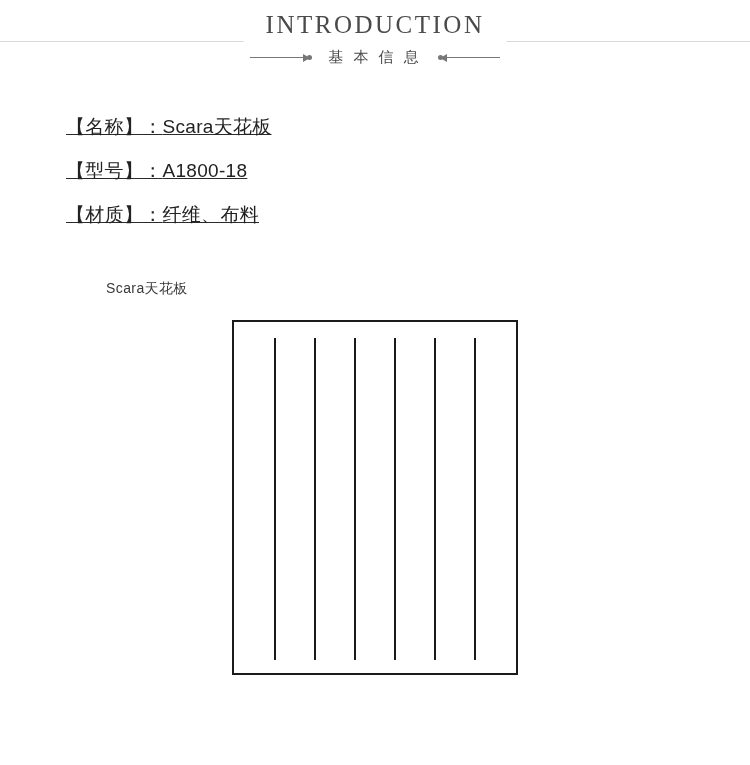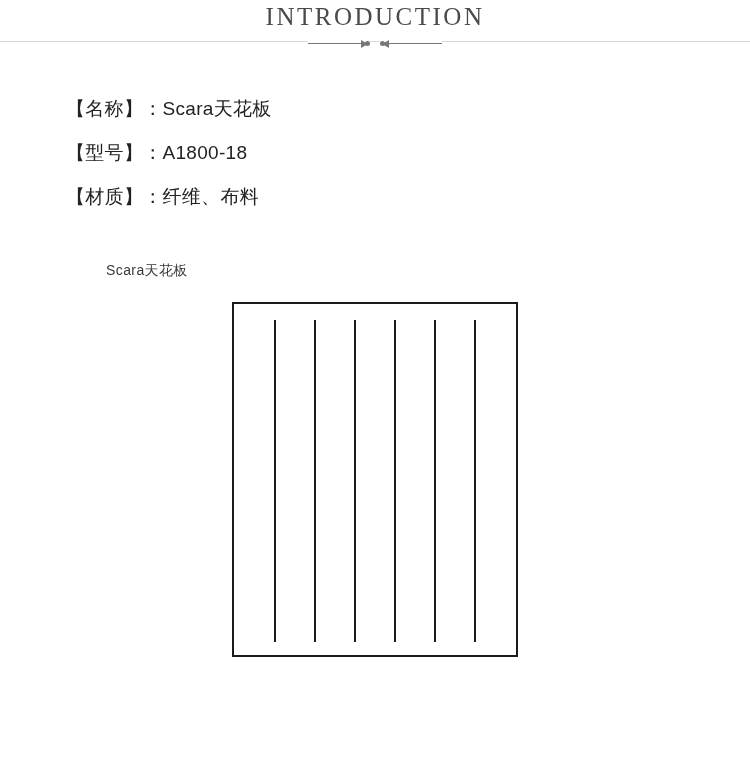--- a/index.html
+++ b/index.html
@@ -12,20 +12,21 @@
     background: #ffffff;
     font-family: "Liberation Sans", sans-serif;
     color: #2b2b2b;
     position: relative;
     overflow: hidden;
   }
 
   
   .header {
     position: relative;
+    padding-top: 8px;
     height: 80px;
     box-sizing: border-box;
   }
   .header-title {
     text-align: center;
     font-family: "Liberation Serif", serif;
     font-size: 25px;
     letter-spacing: 2.5px;
     color: #4a4a4a;
     line-height: 34px;
@@ -98,22 +99,23 @@
     right: 2px;
     border-left: 7px solid #777;
   }
   .arrow.right .head {
     left: 2px;
     border-right: 7px solid #777;
   }
 
   
   .specs {
-    margin-top: 16px;
+    margin-top: 34px;
     padding-left: 66px;
+    text-decoration: underline;
   }
   .spec-row {
     font-size: 19px;
     line-height: 26px;
     margin-bottom: 18px;
     color: #222;
     letter-spacing: 0.3px;
   }
   .spec-row .label {
     font-family: "Liberation Sans", sans-serif;
@@ -149,20 +151,21 @@
 
 <div class="header">
   <div class="header-rule"></div>
   <div class="header-title">INTRODUCTION</div>
   <div class="subtitle-row">
     <span class="arrow left">
       <span class="bar"></span>
         <span class="dot"></span>
         <span class="head"></span>
     </span>
+    <span class="subtitle-text">基 本 信 息</span>
     <span class="arrow right">
       <span class="bar"></span>
         <span class="dot"></span>
         <span class="head"></span>
     </span>
   </div>
 </div>
 
 <div class="specs">
   <div class="spec-row">

